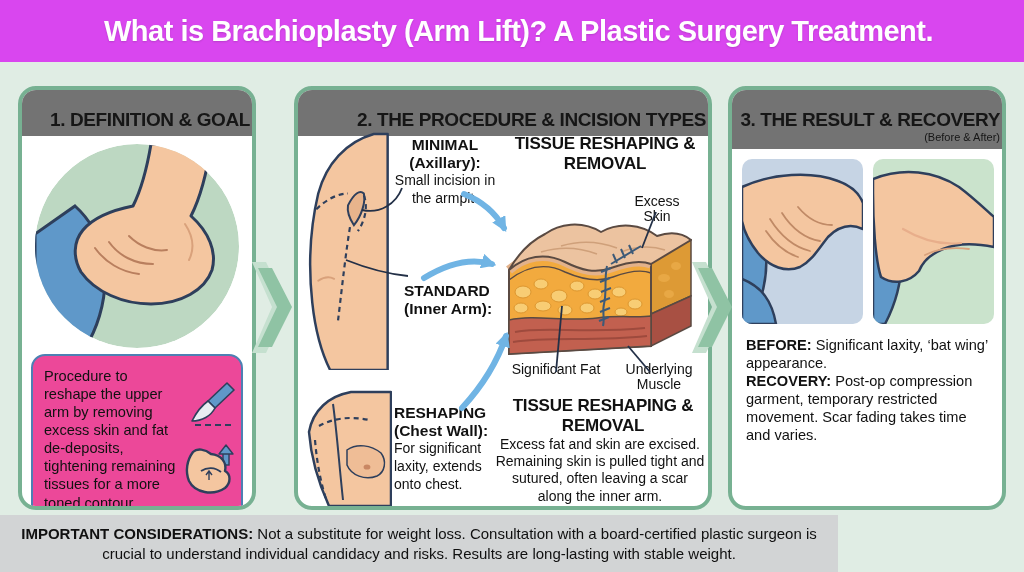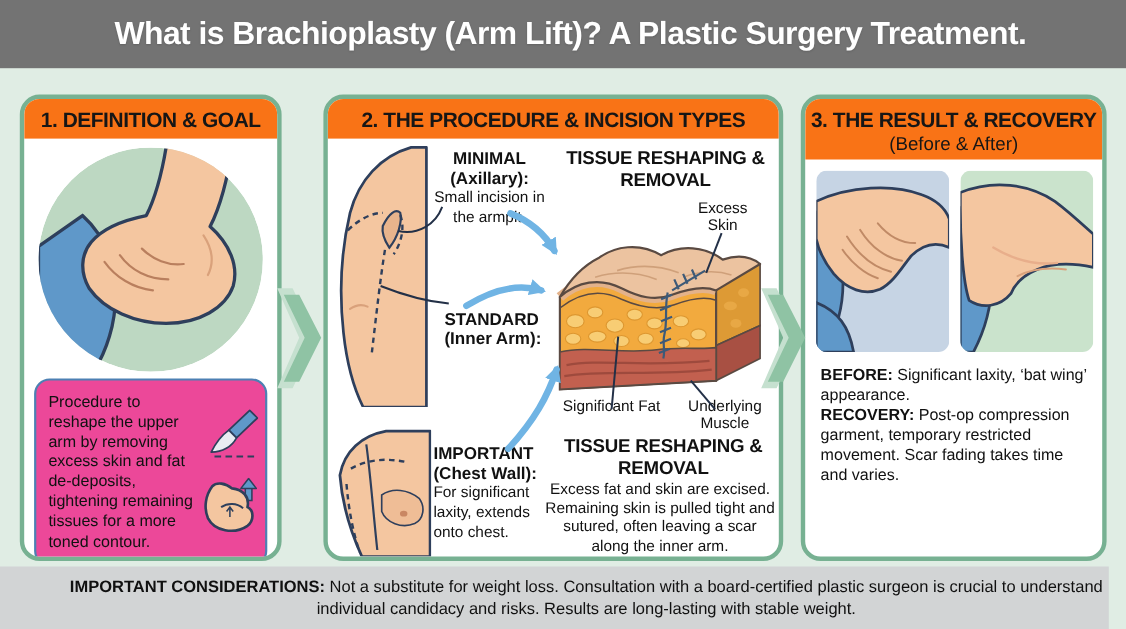--- a/index.html
+++ b/index.html
@@ -4,41 +4,41 @@
 <style>
   * { margin:0; padding:0; box-sizing:border-box; }
   html,body { width:1024px; height:572px; }
   body {
     font-family:"Liberation Sans", sans-serif;
     background:#e0ede4;
     position:relative; overflow:hidden;
   }
   #header {
     position:absolute; left:0; top:0; width:1024px; height:62px;
-    background:#737373; display:flex; align-items:center; justify-content:center;padding-left:13px;
+    background:#d946ef; display:flex; align-items:center; justify-content:center;padding-left:13px;
   }
   #header h1 {
     color:#ffffff; font-size:29px; font-weight:bold; letter-spacing:-0.5px;
     text-shadow:0 1px 2px rgba(0,0,0,0.15);
   }
   #main { position:absolute; left:0; top:62px; width:1024px; height:453px; }
   .panel {
     position:absolute; top:24px; height:424px; background:#ffffff;
     border:4px solid #77b192; border-radius:18px; overflow:hidden;
   }
   #panel-definition { left:18px;  width:238px; }
   #panel-procedure  { left:294px; width:418px; }
   #panel-result     { left:728px; width:278px; }
   .panel-band {
-    background:#f97316; text-align:center; padding:10px 2px 5px 2px;
+    background:#737373; text-align:right; padding:20px 2px 5px 2px;
   }
   .panel-band .bh {
     font-size:19px; font-weight:bold; color:#161616; letter-spacing:-0.4px; line-height:1.1;
   }
-  .panel-band .bs { font-size:17px; color:#161616; line-height:1.15; }
+  .panel-band .bs { font-size:11px; color:#161616; line-height:1.15; }
   
   .circle-illus {
     width:204px; height:204px; border-radius:50%; overflow:hidden;
     margin:8px auto 6px auto;
   }
   .info-box {
     margin:4px 9px 0 9px; background:#ec4899; border:2px solid #4d80b3;
     border-radius:14px; padding:11px 6px 11px 11px;
     display:flex; align-items:center; gap:4px;
   }
@@ -57,22 +57,22 @@
   .ba-img { width:121px; height:165px; border-radius:10px; overflow:hidden; }
   .result-text { margin:12px 10px 0 14px; font-size:14.6px; line-height:1.24; color:#111; }
   .result-text p.sp { }
   .result-text b { font-weight:bold; }
   
   .chevron { position:absolute; top:188px; width:44px; height:115px; z-index:3; }
   #chevron-1 { left:250px; }
   #chevron-2 { left:690px; }
   
   #footer {
-    position:absolute; left:0; top:515px; width:1008px; height:57px;
-    background:#d2d4d5; display:flex; align-items:center; justify-content:flex-end;
+    position:absolute; left:0; top:515px; width:838px; height:57px;
+    background:#d2d4d5; display:flex; align-items:center; justify-content:center;
   }
   #footer p { width:950px; text-align:center; font-size:15px; line-height:1.3; color:#101010; }
   #footer b { font-weight:bold; }
 </style>
 </head>
 <body>
 
 <div id="header">
   <h1>What is Brachioplasty (Arm Lift)? A Plastic Surgery Treatment.</h1>
 </div>
@@ -145,27 +145,27 @@
       <div style="left:96px; top:10px; width:102px;text-align:center;">
         <span class="inc-name">MINIMAL</span>
         <span class="inc-site">(Axillary):</span>
         <span class="inc-desc">Small incision in the armpit.</span>
       </div>
       <div style="left:96px; top:156px; width:110px;margin-left:10px;">
         <span class="inc-name">STANDARD</span>
         <span class="inc-site">(Inner Arm):</span>
       </div>
       <div style="left:96px; top:278px; width:110px;">
-        <span class="inc-name">IMPORTANT</span>
+        <span class="inc-name">RESHAPING</span>
         <span class="inc-site">(Chest Wall):</span>
         <span class="inc-desc">For significant laxity, extends onto chest.</span>
       </div>
 
       <div class="tissue-title" style="left:212px; top:8px; width:190px;">TISSUE RESHAPING &amp; REMOVAL</div>
-      <div class="small-label" style="left:328px; top:56px; width:62px;">Excess Skin</div>
+      <div class="small-label" style="left:328px; top:68px; width:62px;">Excess Skin</div>
 
       <svg style="left:203px; top:82px;" width="196" height="150" viewBox="0 0 196 150">
         <path d="M150,52 L190,32 L190,88 L150,106 Z" fill="#dd9a35" stroke="#5a4a42" stroke-width="1.5"></path>
         <ellipse cx="163" cy="70" rx="6" ry="4" fill="#e8a845"></ellipse>
         <ellipse cx="175" cy="58" rx="5" ry="4" fill="#e8a845"></ellipse>
         <ellipse cx="168" cy="86" rx="5" ry="4" fill="#e8a845"></ellipse>
         <path d="M150,106 L190,88 L190,118 L150,138 Z" fill="#a85043" stroke="#5a4a42" stroke-width="1.5"></path>
         <path d="M8,62 C24,48 44,44 64,54 C80,62 94,66 110,60 C126,54 140,52 150,56 L150,138 L8,146 Z" fill="#f2aa3e" stroke="#5a4a42" stroke-width="2"></path>
         <g fill="#f8cd74" stroke="#dd9730" stroke-width="1">
           <ellipse cx="22" cy="84" rx="8" ry="6"></ellipse>

